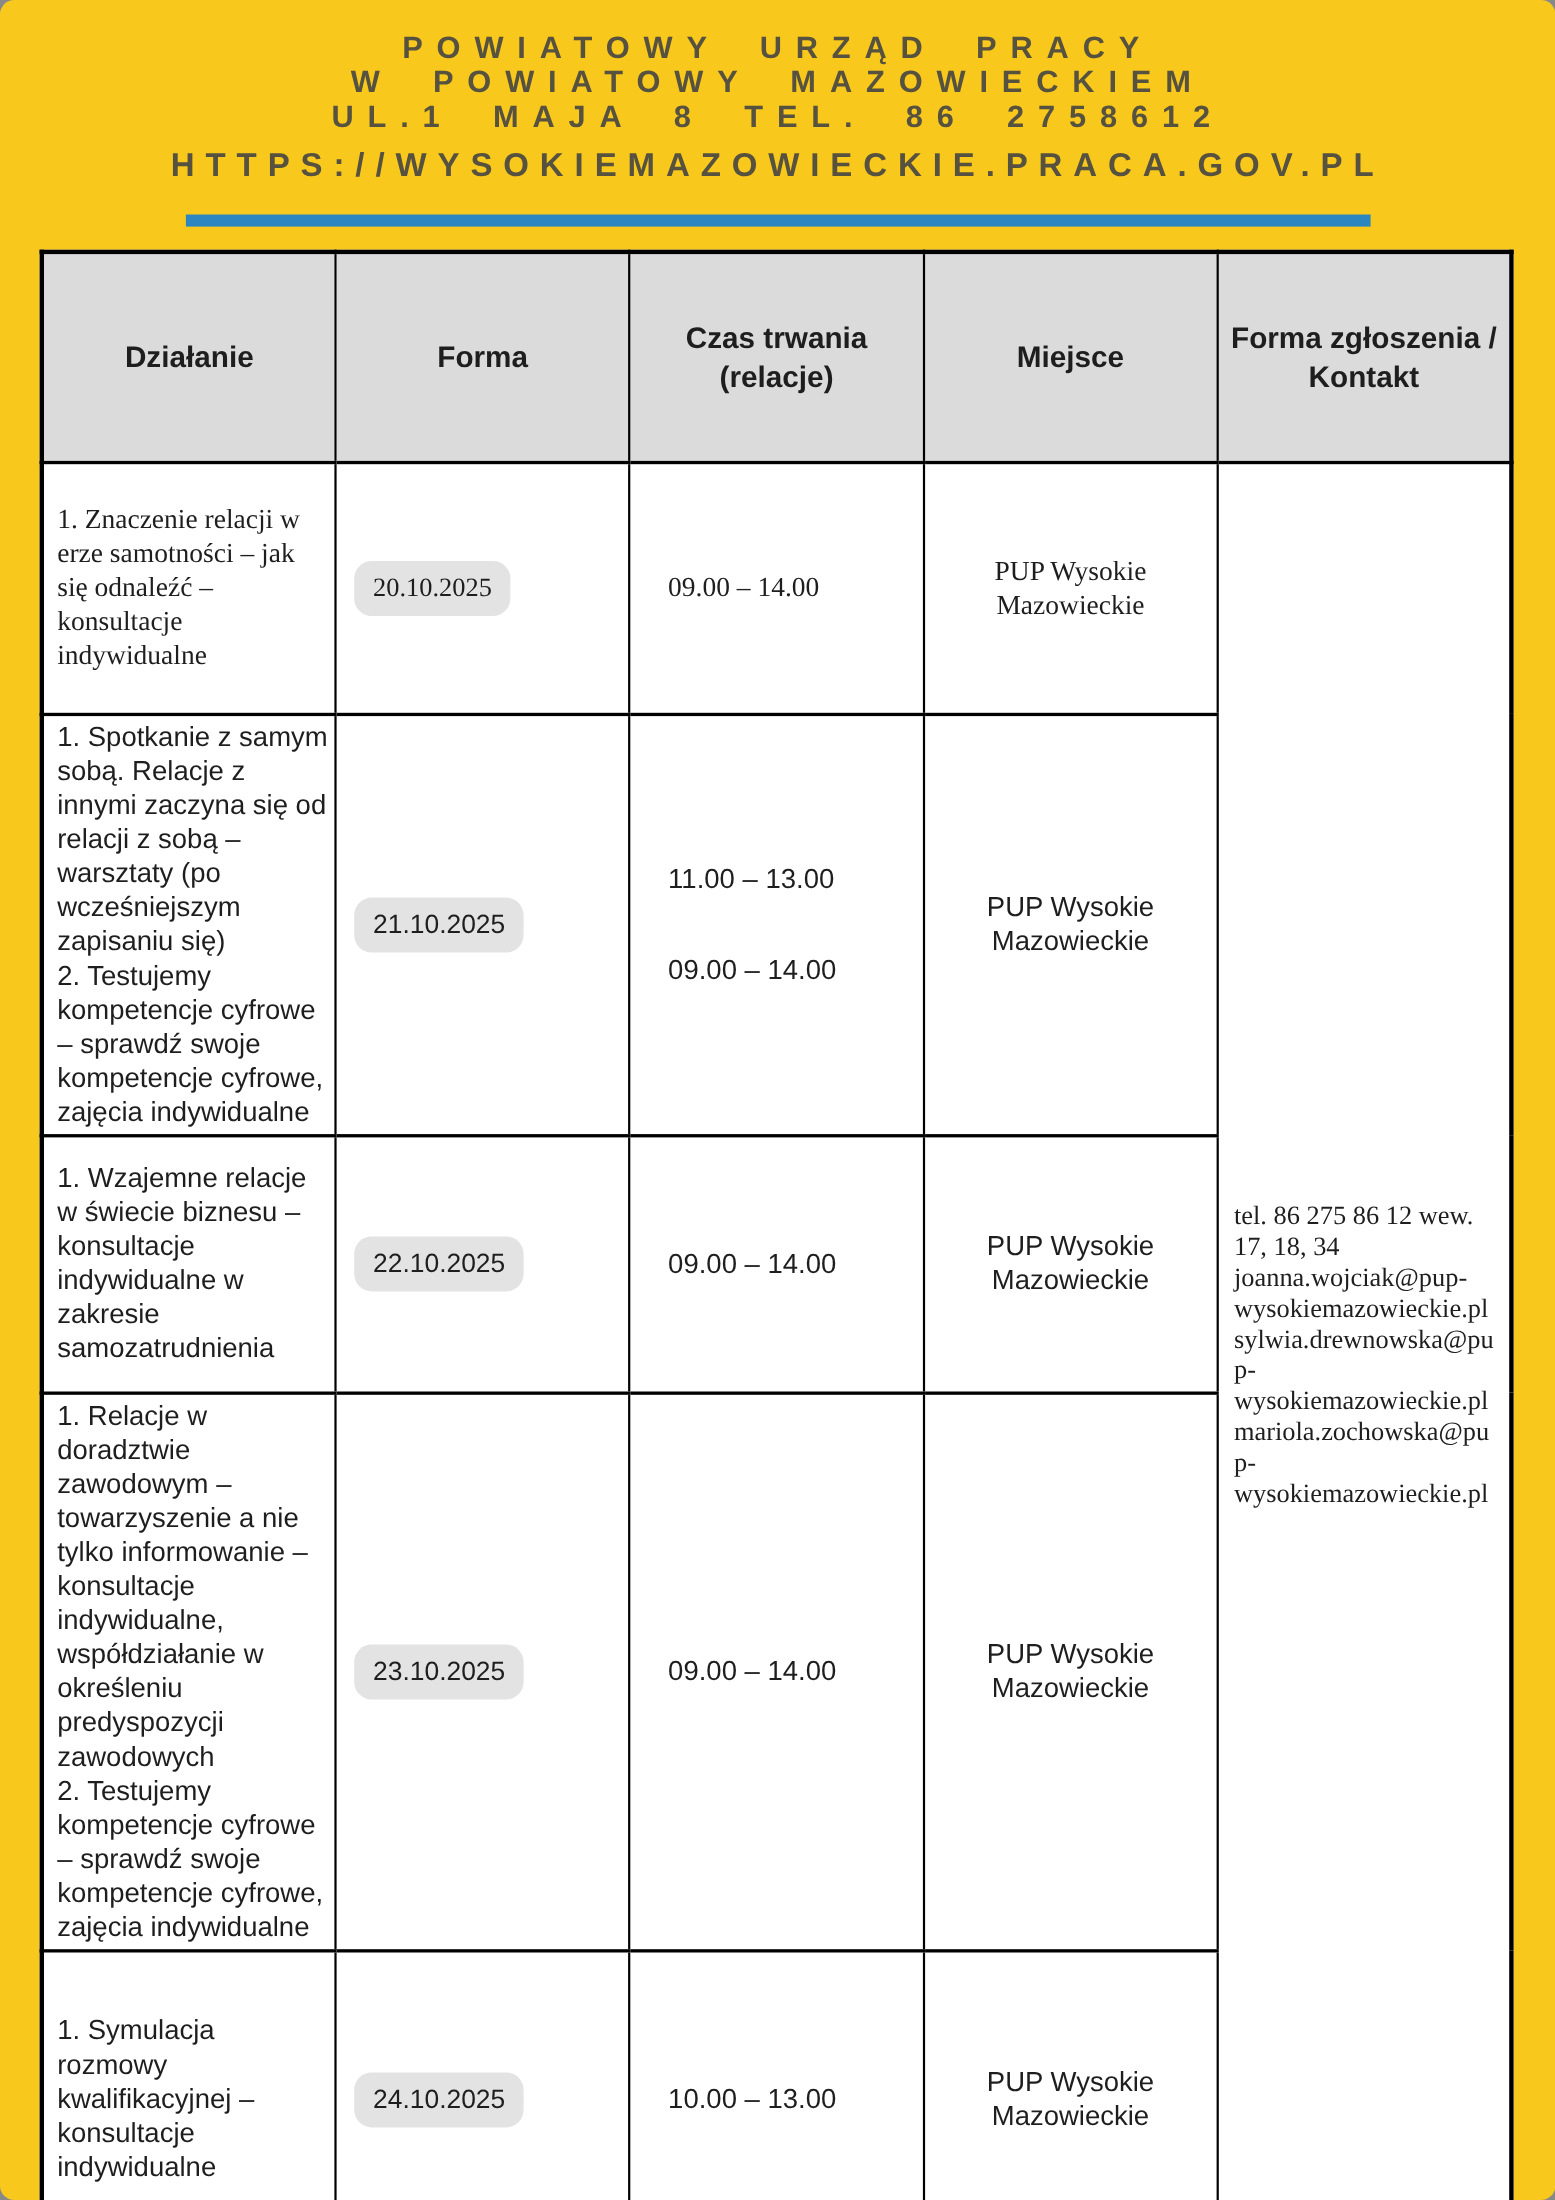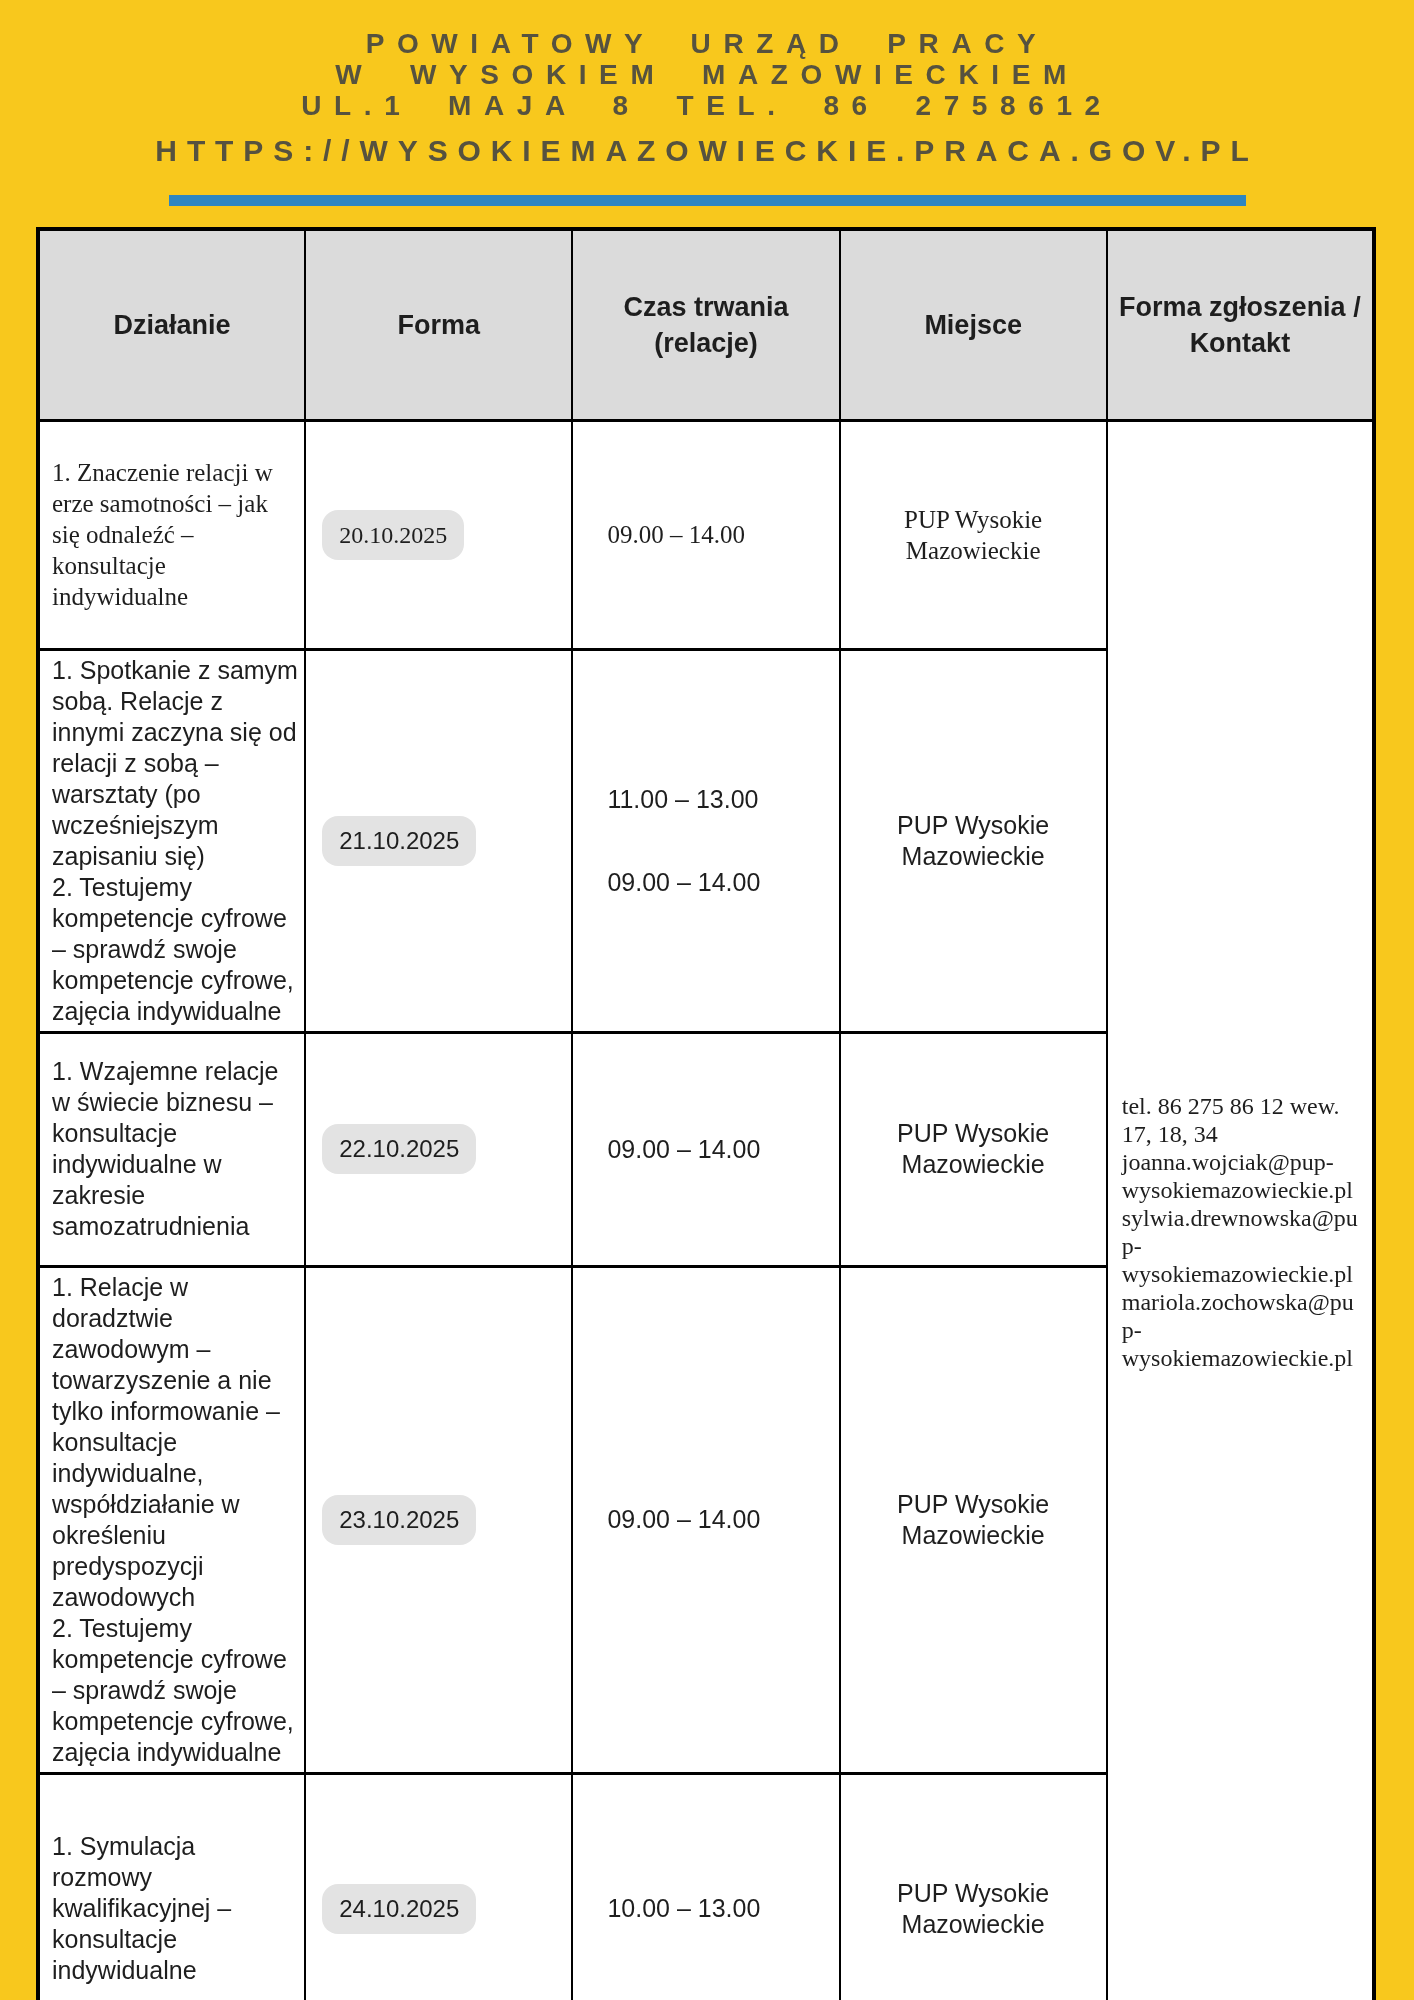--- a/index.html
+++ b/index.html
@@ -12,20 +12,21 @@
   }
   html,body{margin:0;padding:0;background:#888;}
   .page{
     position:relative;
     width:1414px;height:2000px;
     margin:0 auto;
     background:var(--yellow);
     font-family:"Liberation Sans",sans-serif;
     overflow:hidden;
     box-sizing:border-box;
+    border-radius:13px;
   }
   .hdr{
     padding-top:28px;
     text-align:center;
     color:var(--hdr);
     font-weight:bold;
   }
   .hl{
     font-size:28px;
     line-height:31px;
@@ -115,21 +116,21 @@
     overflow-wrap:break-word;
     word-wrap:break-word;
   }
 </style>
 </head>
 <body>
 
 <div class="page">
   <div class="hdr">
     <div class="hl">POWIATOWY URZĄD PRACY</div>
-    <div class="hl">W WYSOKIEM MAZOWIECKIEM</div>
+    <div class="hl">W POWIATOWY MAZOWIECKIEM</div>
     <div class="hl">UL.1 MAJA 8 TEL. 86 2758612</div>
     <div class="hl web">HTTPS://WYSOKIEMAZOWIECKIE.PRACA.GOV.PL</div>
     <div class="bar"></div>
   </div>
 
   <table class="sched">
     <thead>
       <tr>
         <th>Działanie</th>
         <th>Forma</th>

